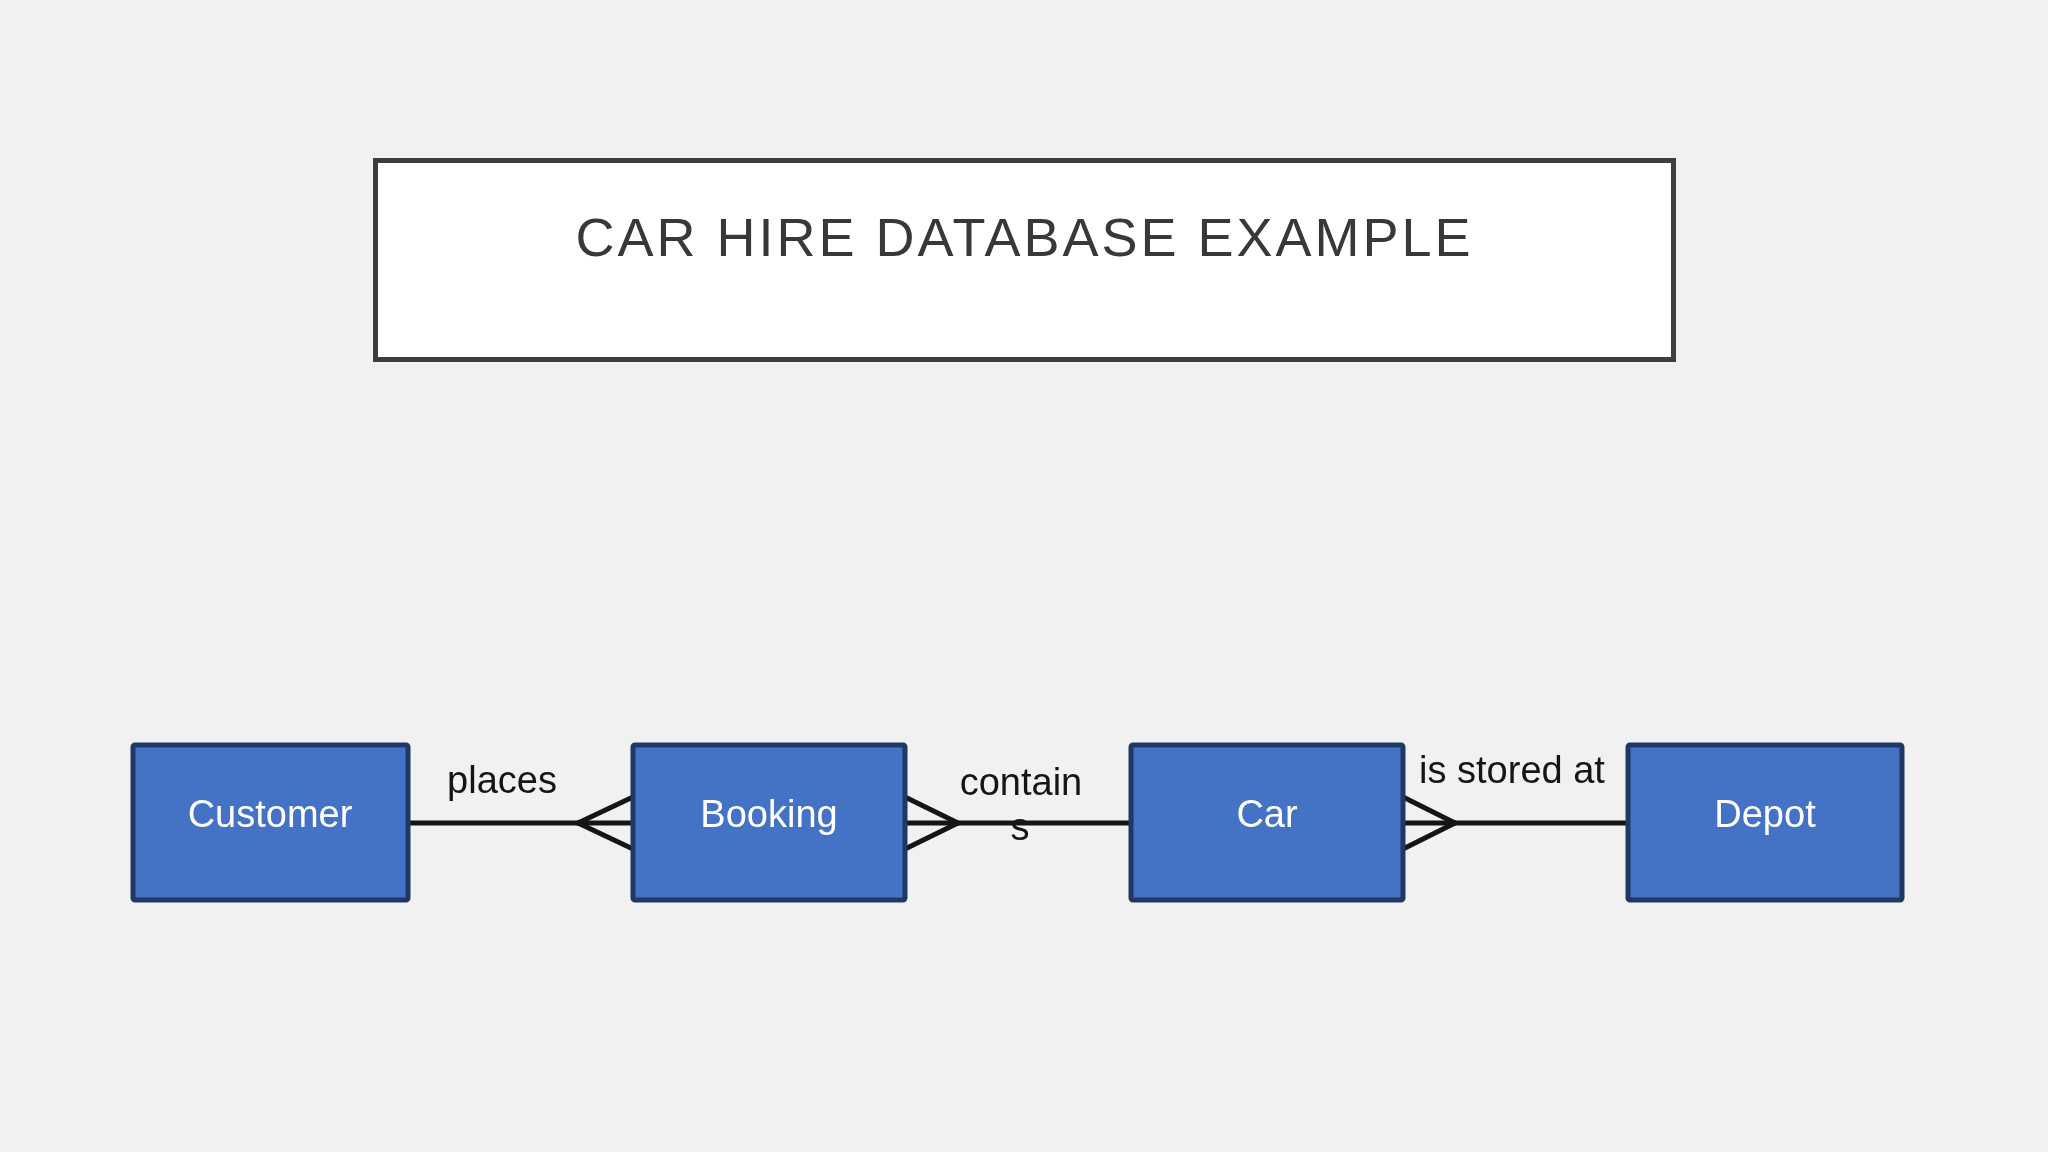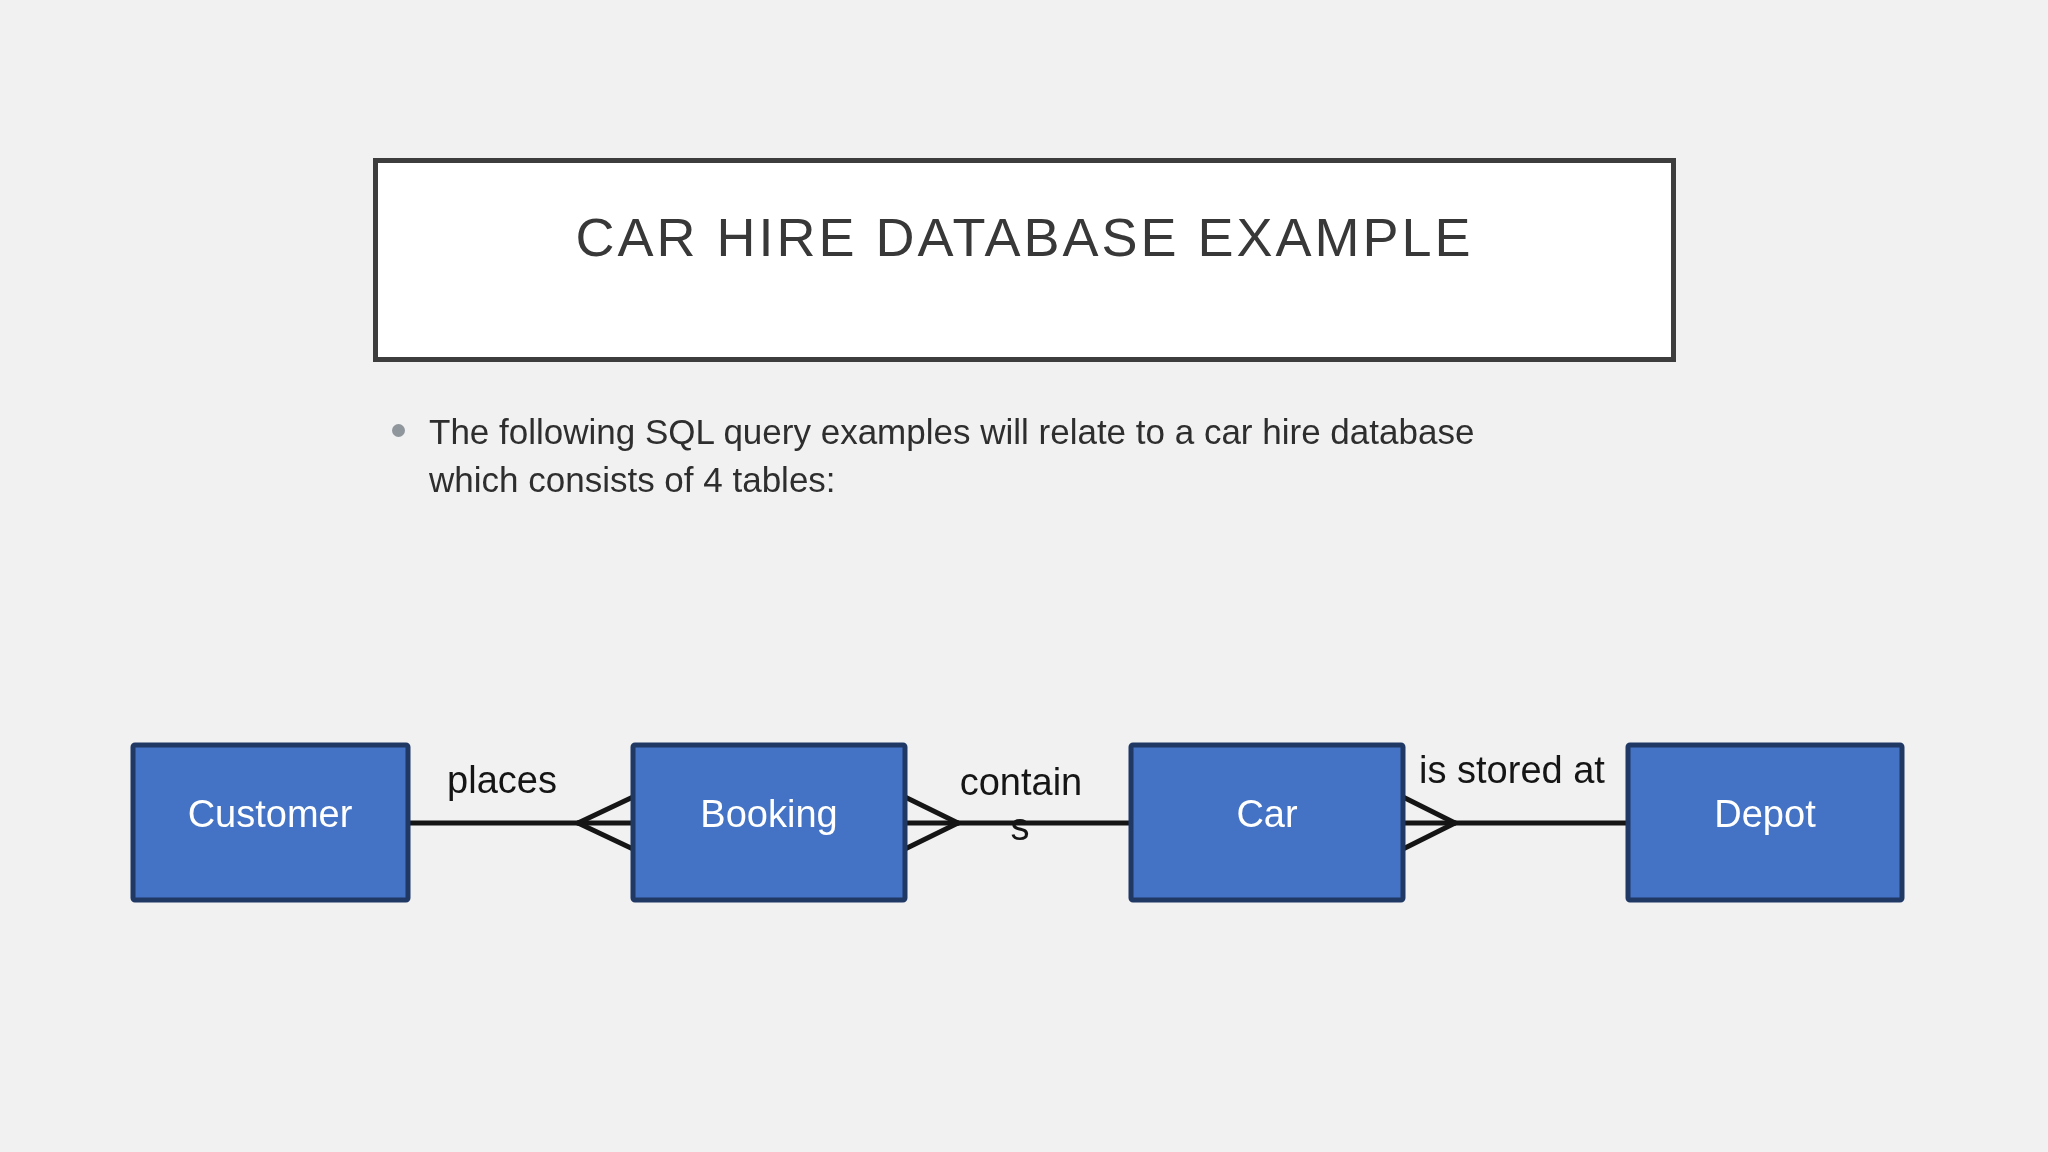--- a/index.html
+++ b/index.html
@@ -88,27 +88,20 @@
 </style>
 </head>
 <body>
 
 <div class="slide">
 
   <div class="title-box">
     <div class="title-text">CAR HIRE DATABASE EXAMPLE</div>
   </div>
 
-  <div class="bullet-row">
-    <div class="bullet-dot"></div>
-    <div class="bullet-text">
-      <div>The following SQL query examples will relate to a car hire database</div>
-      <div>which consists of 4 tables:</div>
-    </div>
-  </div>
 
   <svg class="er-diagram" viewBox="0 0 2048 1152">
 
     <g>
       <line class="rel-line" x1="408" y1="823" x2="633" y2="823"></line>
       <line class="rel-line" x1="578" y1="823" x2="633" y2="797"></line>
       <line class="rel-line" x1="578" y1="823" x2="633" y2="849"></line>
       <text class="rel-label" x="502" y="793">places</text>
     </g>
 

